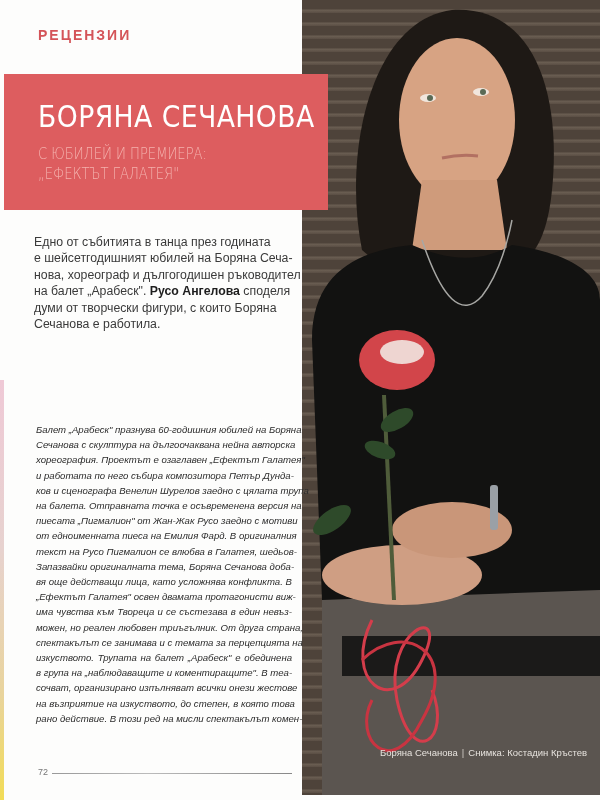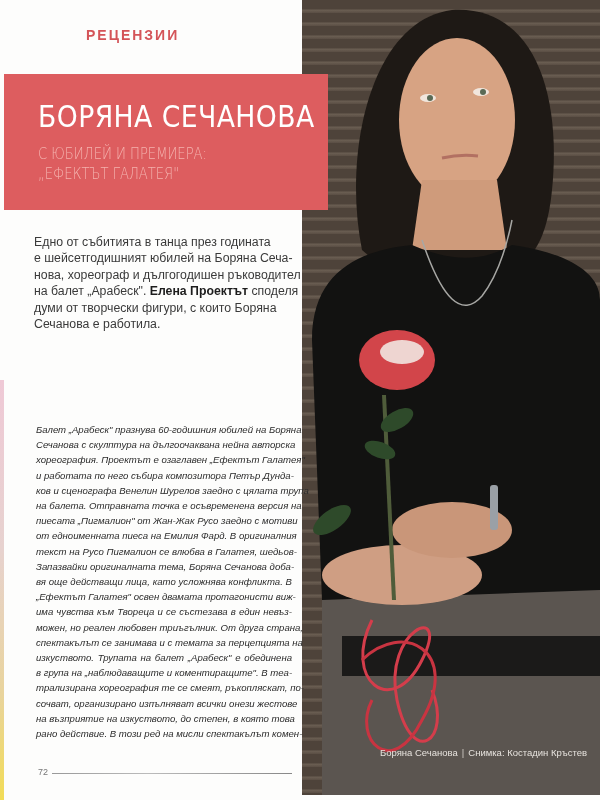--- a/index.html
+++ b/index.html
@@ -12,21 +12,21 @@
     .edge-strip { position: absolute; left: 0; top: 380px; width: 4px; height: 420px;
       background: linear-gradient(to bottom, #efc9d6 0%, #e7d2cf 40%, #e9d49c 75%, #f2dc56 100%); }
 
     
     .photo { position: absolute; left: 302px; top: 0; width: 298px; height: 795px; overflow: hidden;
       background: repeating-linear-gradient(to bottom, #4e433a 0px, #4e433a 9px, #6b5f53 10px, #5a4e44 13px); }
     .photo svg { position: absolute; left: 0; top: 0; }
 
     
     .section-label { position: absolute; left: 38px; top: 27px; font-size: 14px; font-weight: bold;
-      letter-spacing: 2px; color: #d45458; margin-left: 48px; }
+      letter-spacing: 2px; color: #d45458; }
 
     
     .title-band { position: absolute; left: 4px; top: 74px; width: 324px; height: 136px; background: #dd5d5f; }
     .title { position: absolute; left: 34px; top: 24px; font-family: "DejaVu Sans", sans-serif; font-size: 31px;
       font-weight: normal; color: #fff; letter-spacing: 0.5px; transform: scaleX(0.86); transform-origin: left top;
       white-space: nowrap; }
     .subtitle { position: absolute; left: 34px; top: 70px; font-family: "DejaVu Sans", sans-serif; font-size: 16px;
       color: #f4b2ae; line-height: 20px; transform: scaleX(0.82); transform-origin: left top; white-space: nowrap;
       font-weight: 300; }
 
@@ -109,21 +109,21 @@
     <div class="subtitle">
       <div>С ЮБИЛЕЙ И ПРЕМИЕРА:</div>
       <div>„ЕФЕКТЪТ ГАЛАТЕЯ"</div>
     </div>
   </div>
 
   <div class="lead">
     <span class="line">Едно от събитията в танца през годината</span>
     <span class="line">е шейсетгодишният юбилей на Боряна Сеча-</span>
     <span class="line">нова, хореограф и дългогодишен ръководител</span>
-    <span class="line"><span>на балет „Арабеск". </span><b>Елена Проектът</b><span> споделя</span></span>
+    <span class="line"><span>на балет „Арабеск". </span><b>Русо Ангелова</b><span> споделя</span></span>
     <span class="line">думи от творчески фигури, с които Боряна</span>
     <span class="line">Сечанова е работила.</span>
   </div>
 
   <div class="body-text">
     <span class="line">Балет „Арабеск" празнува 60-годишния юбилей на Боряна</span>
     <span class="line">Сечанова с скулптура на дългоочаквана нейна авторска</span>
     <span class="line">хореография. Проектът е озаглавен „Ефектът Галатея"</span>
     <span class="line">и работата по него събира композитора Петър Дунда-</span>
     <span class="line">ков и сценографа Венелин Шурелов заедно с цялата трупа</span>
@@ -132,21 +132,20 @@
     <span class="line">от едноименната пиеса на Емилия Фард. В оригиналния</span>
     <span class="line">текст на Русо Пигмалион се влюбва в Галатея, шедьов-</span>
     <span class="line">Запазвайки оригиналната тема, Боряна Сечанова доба-</span>
     <span class="line">вя още действащи лица, като усложнява конфликта. В</span>
     <span class="line">„Ефектът Галатея" освен двамата протагонисти виж-</span>
     <span class="line">има чувства към Твореца и се състезава в един невъз-</span>
     <span class="line">можен, но реален любовен триъгълник. От друга страна,</span>
     <span class="line">спектакълът се занимава и с темата за перцепцията на</span>
     <span class="line">изкуството. Трупата на балет „Арабеск" е обединена</span>
     <span class="line">в група на „наблюдаващите и коментиращите". В теа-</span>
-    <span class="line">трализирана хореография те се смеят, ръкопляскат, по-</span>
     <span class="line">сочват, организирано изпълняват всички онези жестове</span>
     <span class="line">на възприятие на изкуството, до степен, в която това</span>
     <span class="line">рано действие. В този ред на мисли спектакълът комен-</span>
 
   </div>
 
   <div class="page-number">72</div>
   <div class="footer-rule"></div>
 
 </div>

